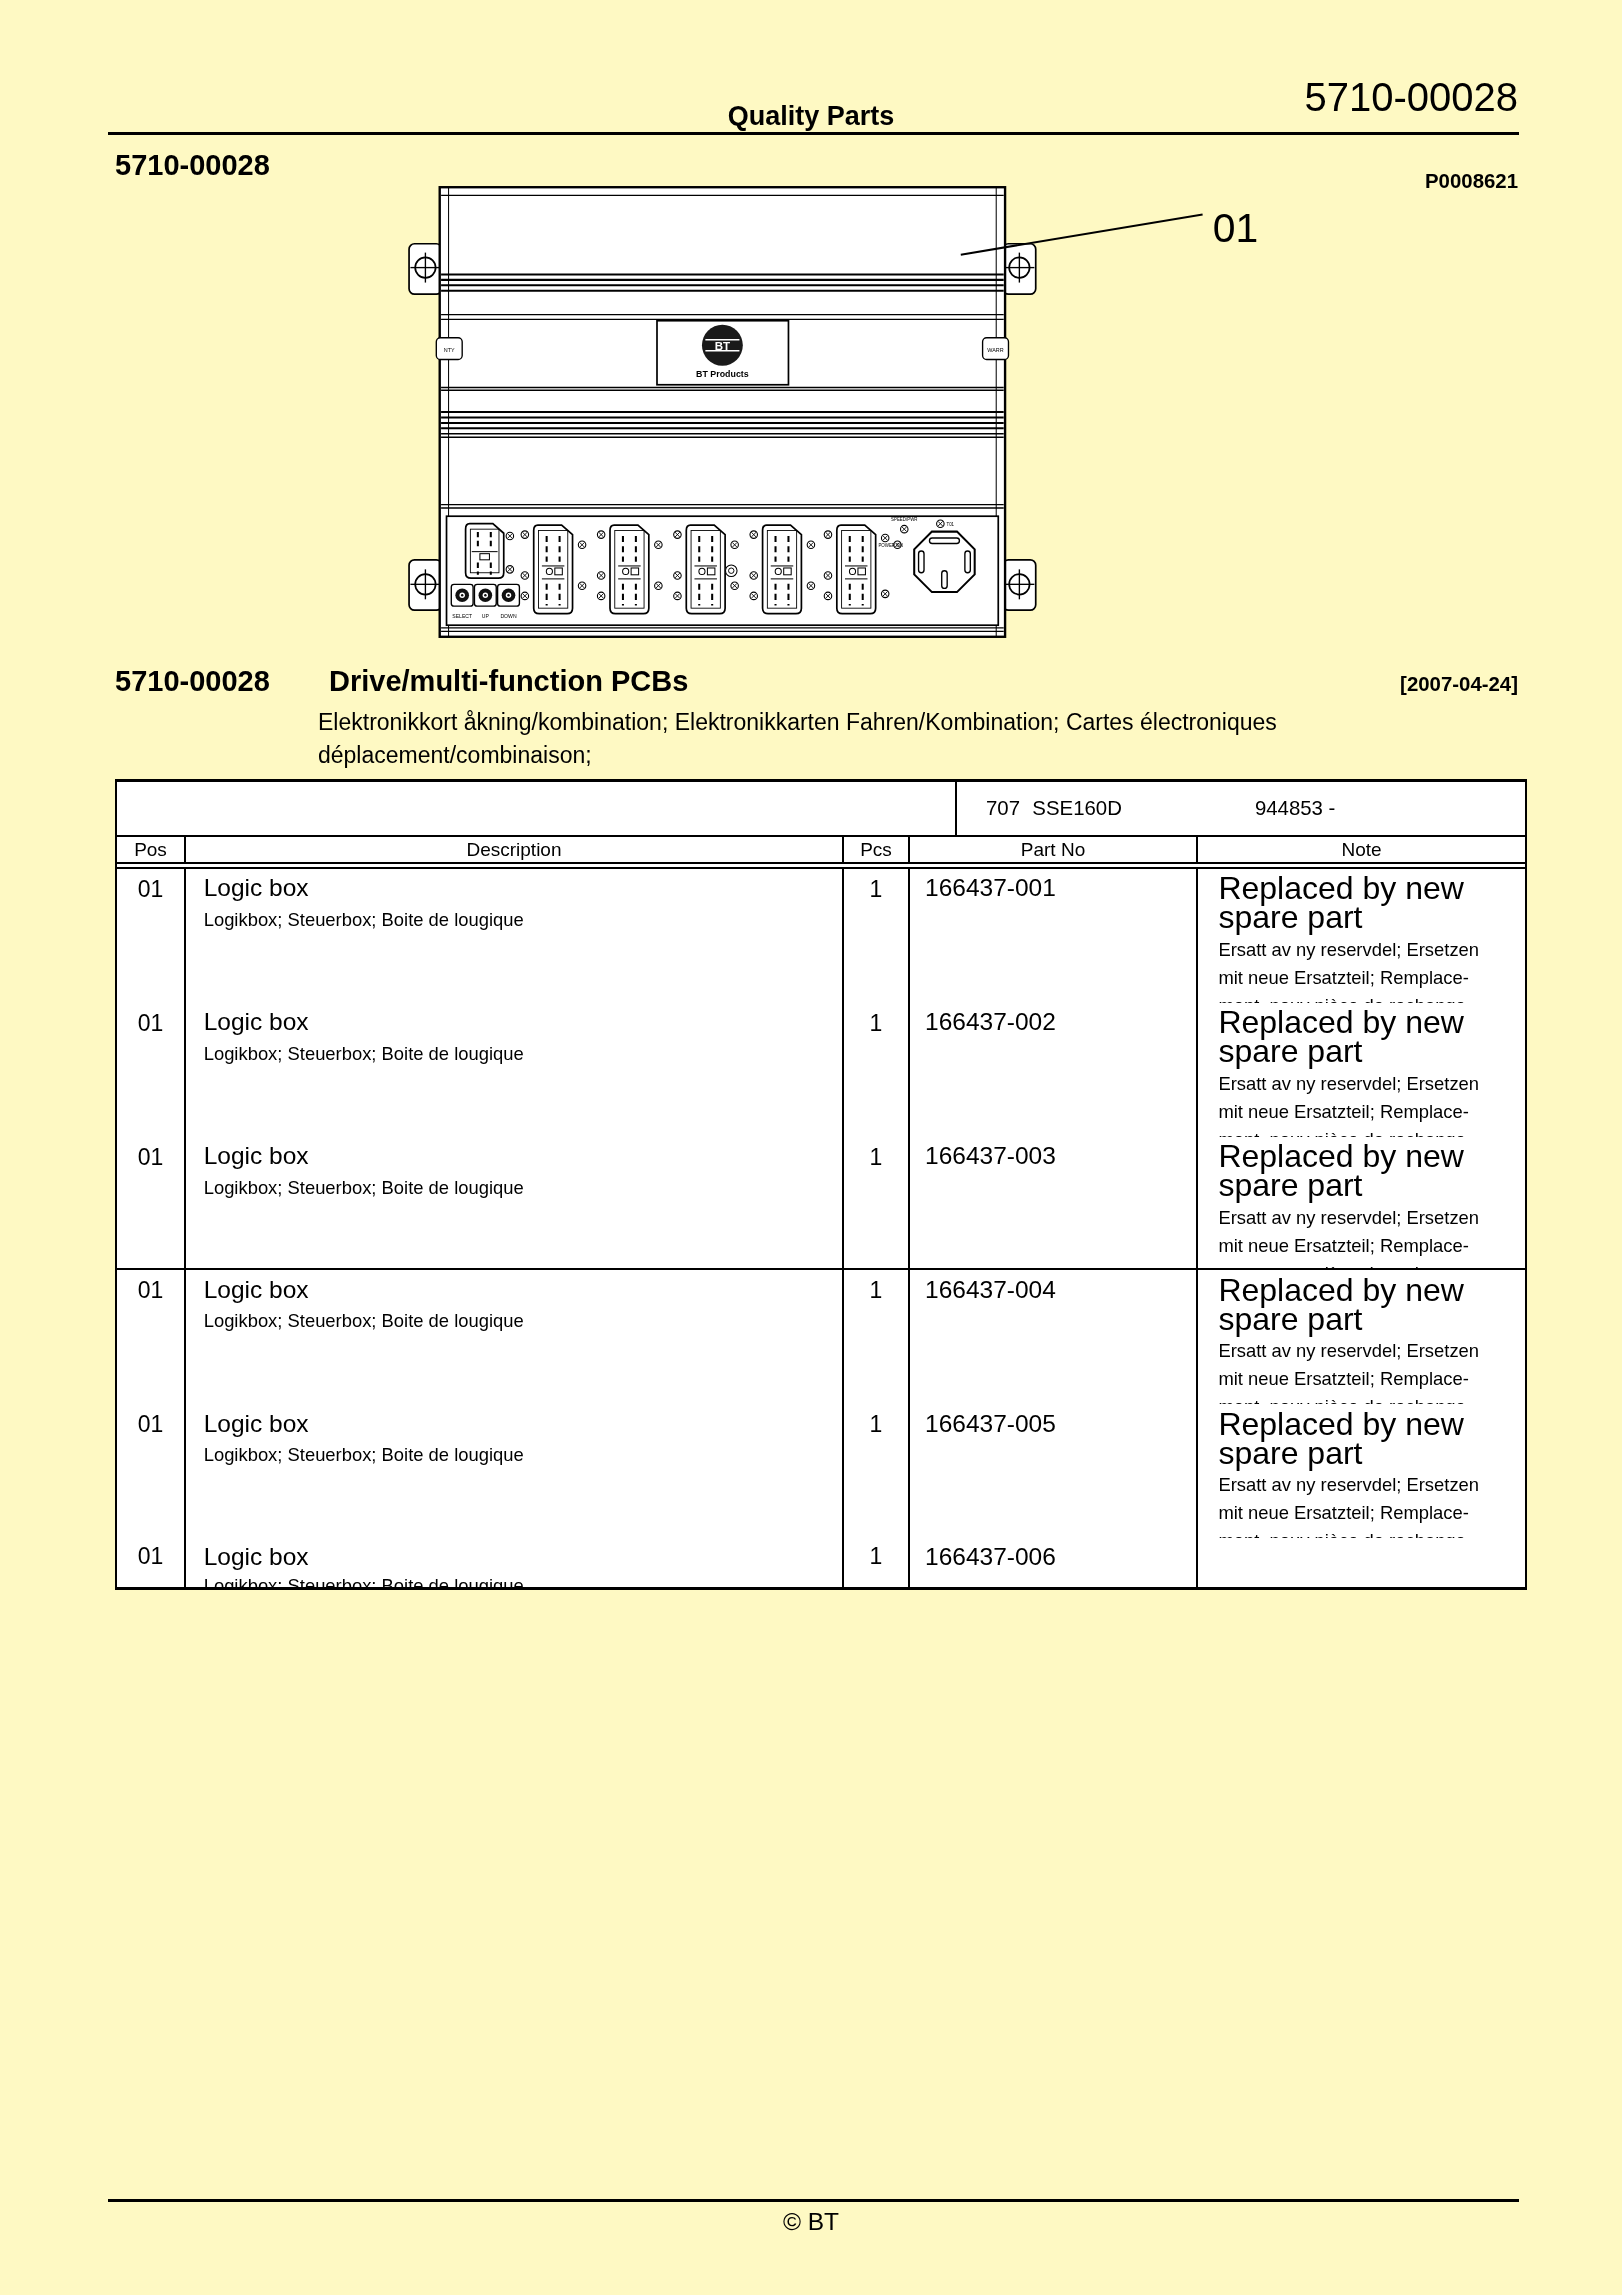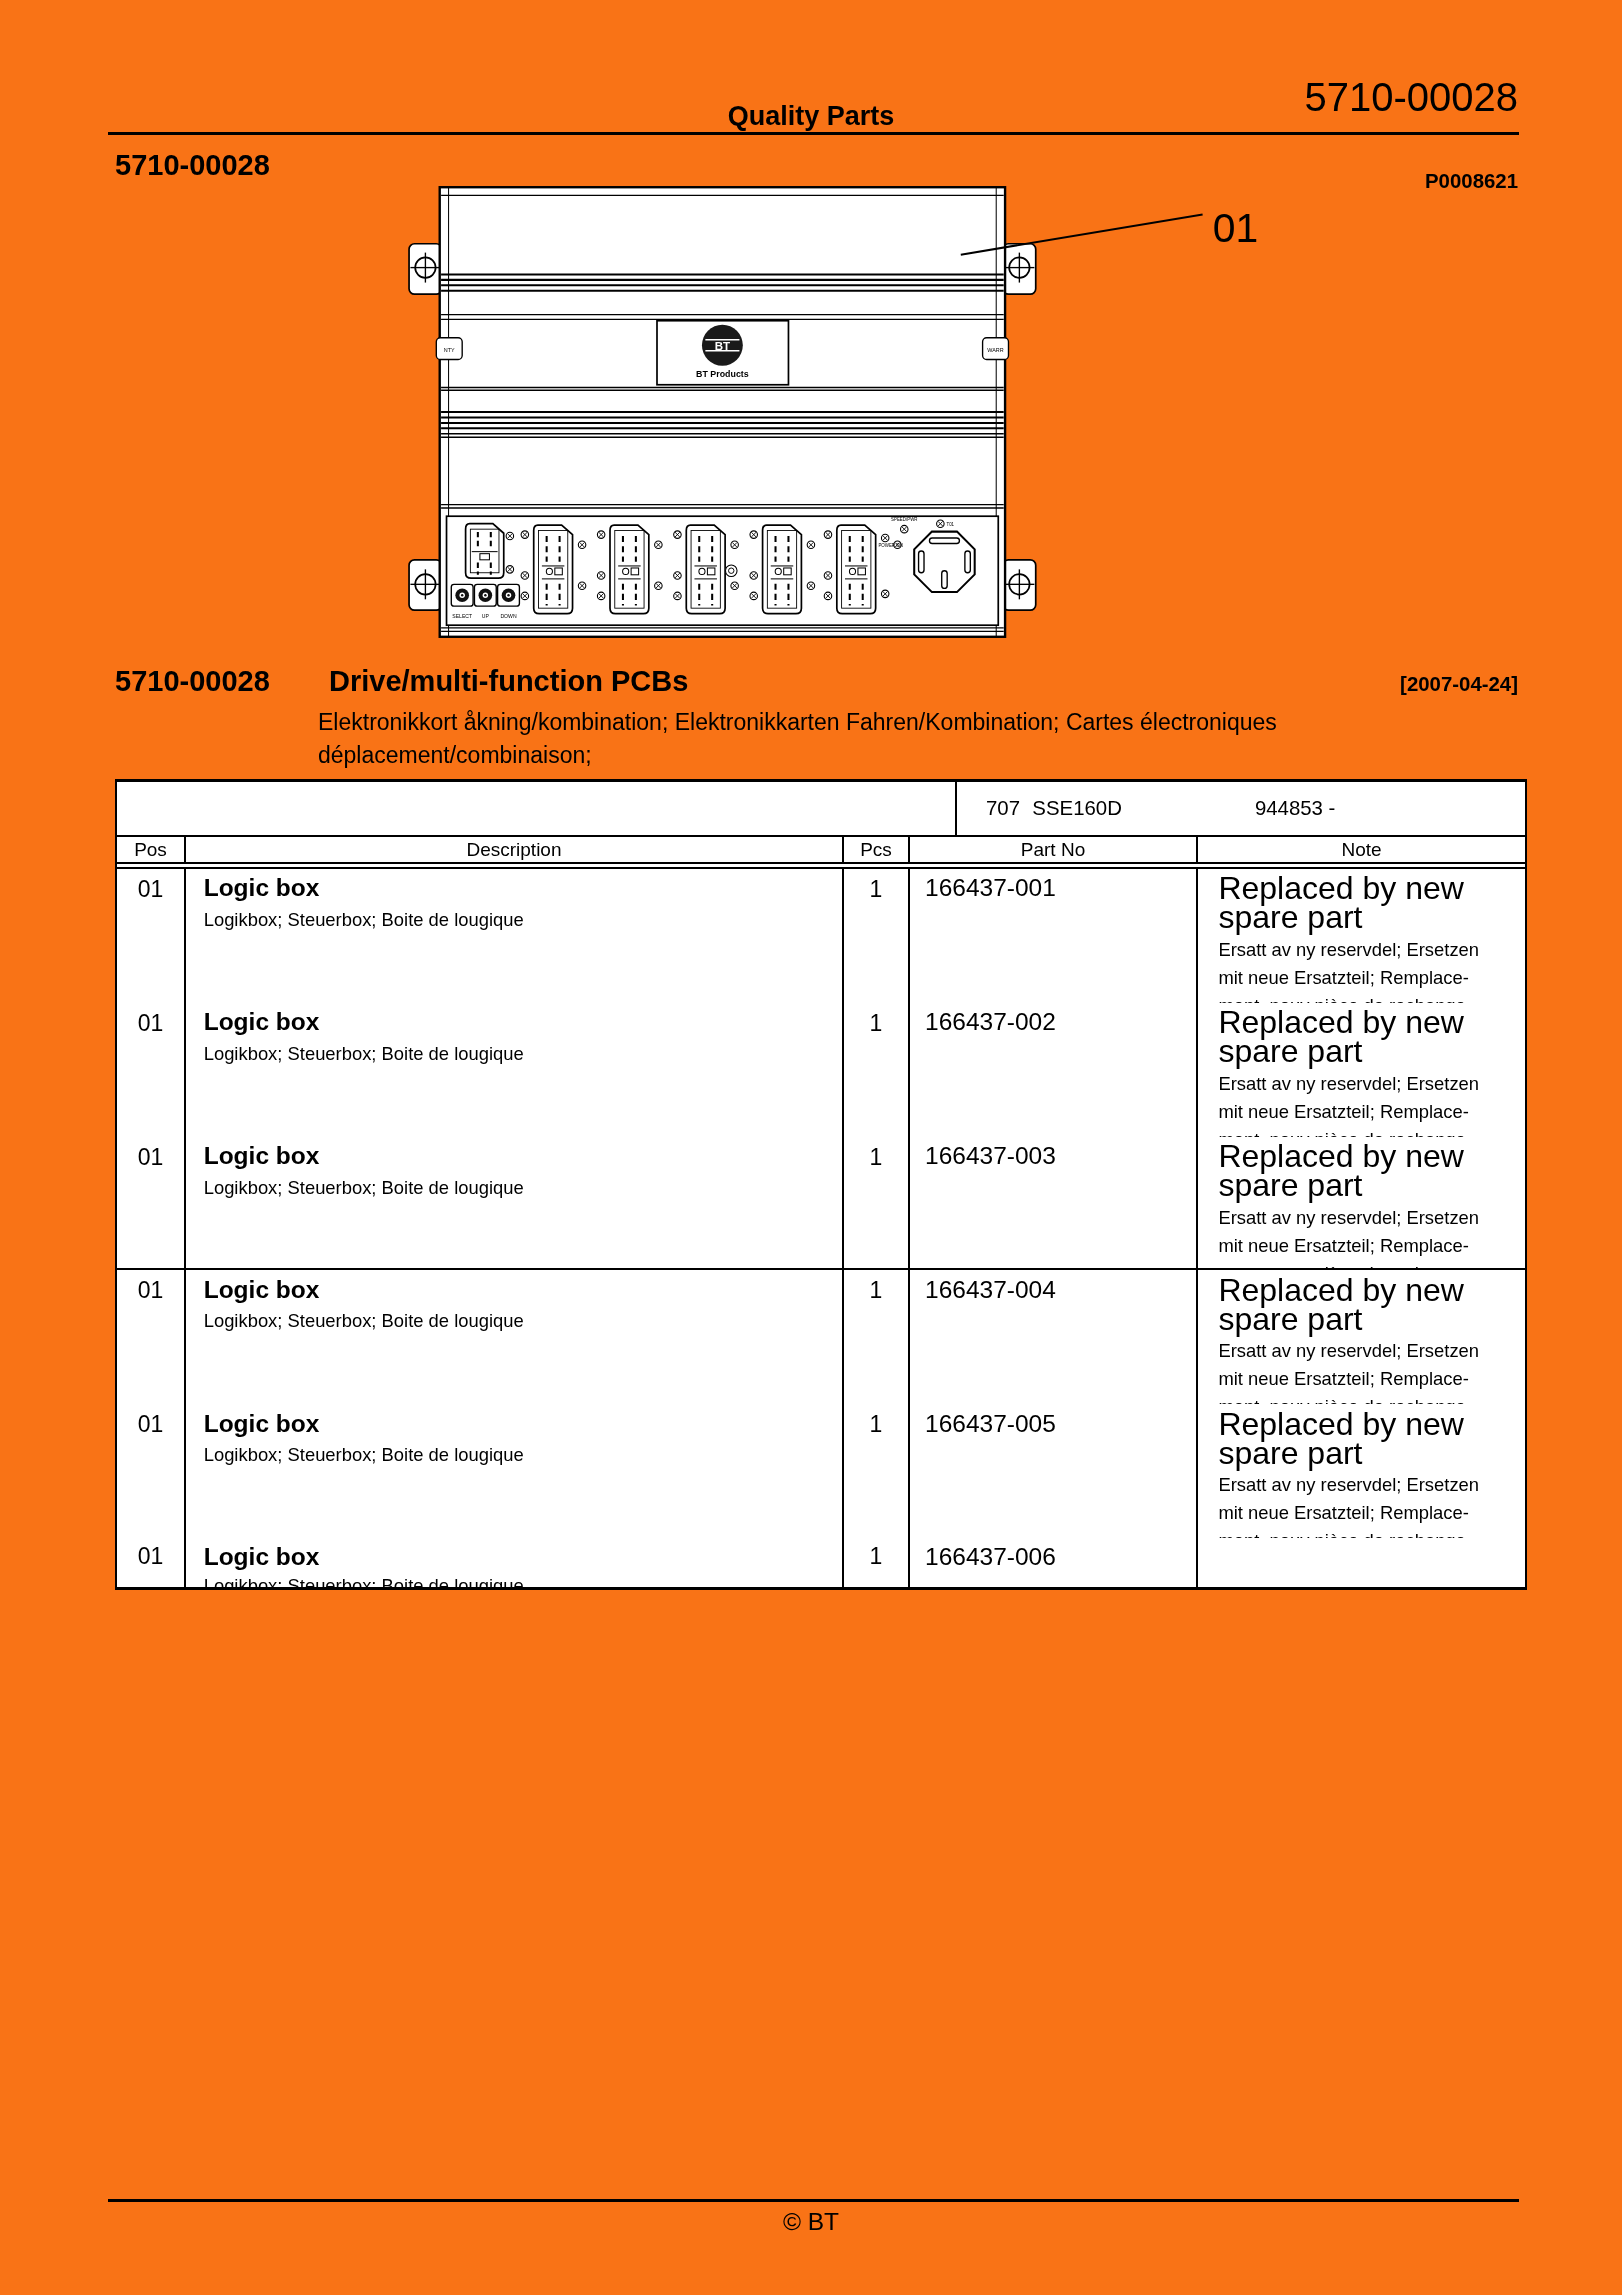--- a/index.html
+++ b/index.html
@@ -1,16 +1,16 @@
 <!DOCTYPE html>
 <html style="font-size:11px"><head>
 <meta charset="utf-8">
 <style>
   html,body{margin:0;padding:0;background:#e8e8e8;}
-  #page{position:relative;width:1622px;height:2295px;background:#f97316;
+  #page{position:relative;width:1622px;height:2295px;background:#fef9c3;
         font-family:"Liberation Sans", sans-serif;color:#000;overflow:hidden;}
   .abs{position:absolute;}
 
   
   #page-title{top:101px;left:0;width:100%;text-align:center;font-size:27px;font-weight:bold;}
   #doc-number-top{top:75px;right:104px;font-size:40px;font-weight:400;}
   #header-rule{top:132px;left:108px;width:1411px;height:3.4px;background:#000;}
   #doc-number-left{top:149px;left:115px;font-size:29px;font-weight:bold;}
   #plate-code{top:170px;right:104px;font-size:20.4px;font-weight:bold;}
 
@@ -36,21 +36,21 @@
   .thead .hc:last-child{border-right:none;}
   .dblrule{height:6.8px;box-sizing:border-box;border-top:2px solid #000;border-bottom:2px solid #000;}
   .grule{height:2.7px;background:#000;}
 
   .trow{display:grid;grid-template-columns:69px 658px 66px 288px 327px;}
   .h196{height:134px;} .h192{height:131px;} .h72{height:49px;}
   .trow .c{box-sizing:border-box;border-right:2px solid #000;overflow:hidden;}
   .trow .c.note{border-right:none;}
   .c.pos{padding-top:6.8px;text-align:center;font-size:23px;}
   .c.desc{padding:5.5px 13.6px 0 17.7px;}
-  .d-main{font-size:24.5px;line-height:27px;font-weight:bold;}
+  .d-main{font-size:24.5px;line-height:27px;}
   .d-sub{font-size:18.4px;margin-top:7.5px;}
   .c.pcs{padding-top:6.8px;text-align:center;font-size:23px;}
   .c.part{padding:5.5px 0 0 15px;font-size:24.5px;}
   .c.note{padding:5.5px 12.3px 0 20.4px;}
   .n-main{font-size:32px;line-height:29px;max-width:262px;}
   .n-sub{font-size:18.4px;line-height:28px;}
   .n-sub.first{margin-top:3.4px;}
   .h72 .c{padding-top:4.1px;} .h72 .d-sub{margin-top:5.5px;}
 
   

